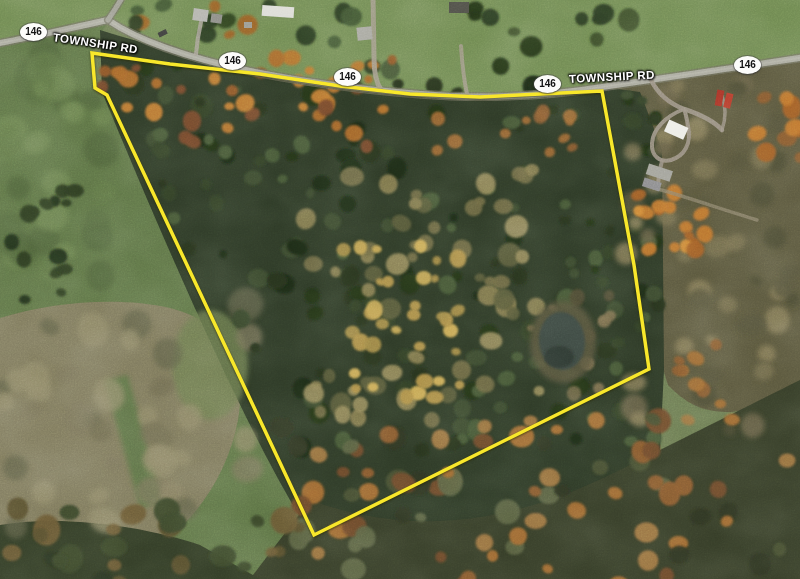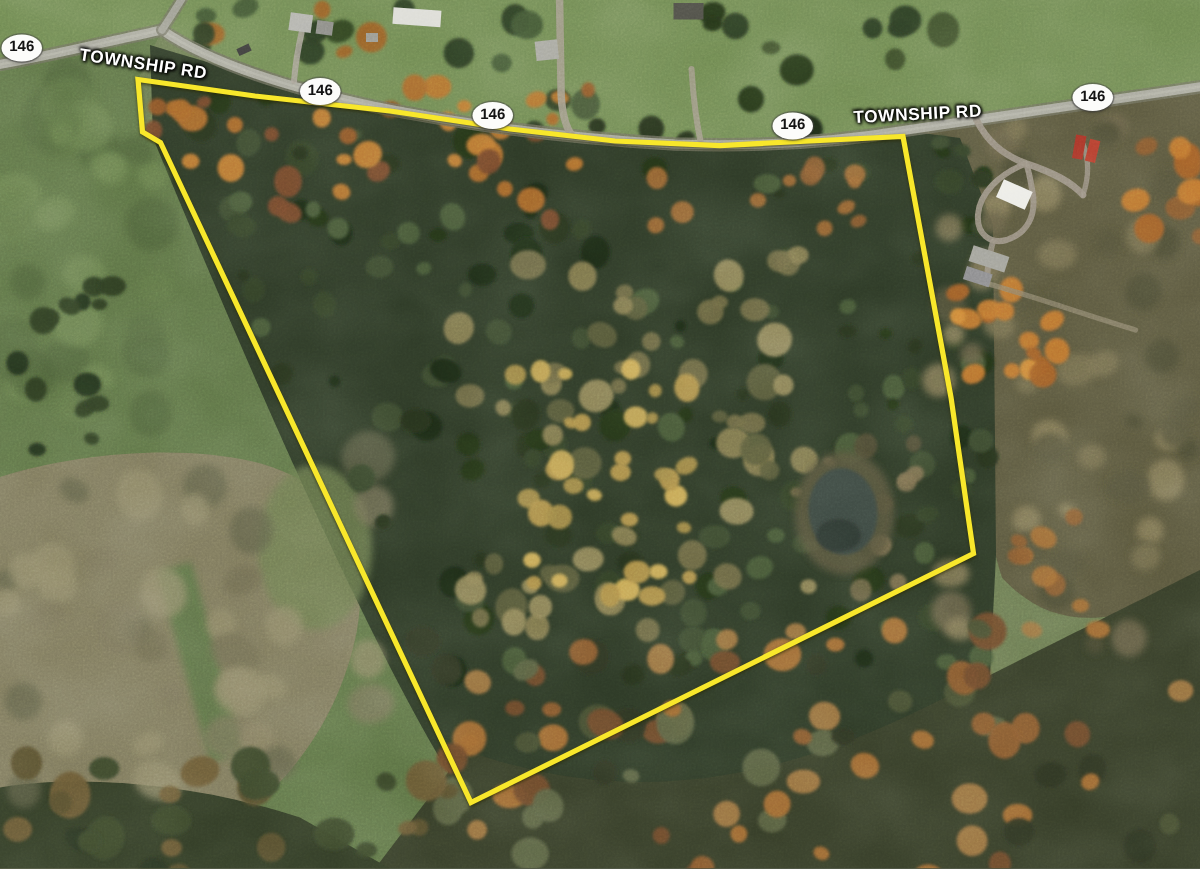--- a/index.html
+++ b/index.html
@@ -15,20 +15,21 @@
     user-select:none;
   }
   #rl1{left:53px;top:31px;transform:rotate(8.5deg);}
   #rl2{left:569px;top:73px;transform:rotate(-3deg);}
   .shield{
     position:absolute;width:27px;height:18px;background:#fcfcfa;border-radius:50%;
     display:flex;align-items:center;justify-content:center;
     font-size:10px;font-weight:bold;color:#141414;line-height:1;
     box-shadow:0 0 0 1px rgba(70,70,70,.45),0 1px 2px rgba(0,0,0,.35);
     user-select:none;
+    margin-left:19px;
   }
 </style>
 </head>
 <body>
 
 <div class="stage">
   <svg width="800" height="579" viewBox="0 0 800 579">
     <defs>
       <filter id="f1" x="-60%" y="-60%" width="220%" height="220%">
           <feGaussianBlur stdDeviation="1.1"></feGaussianBlur>

